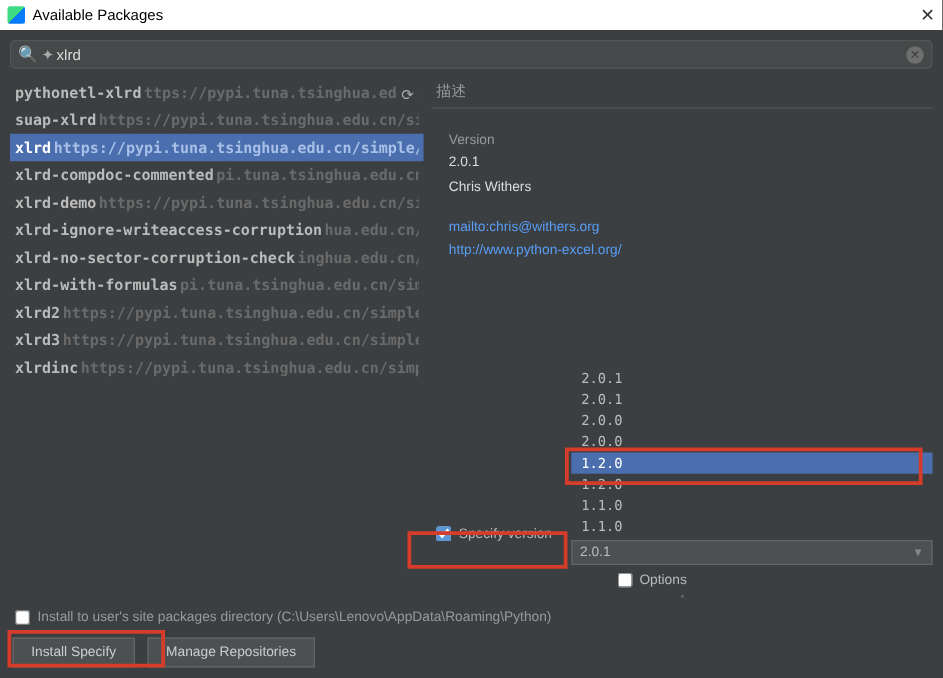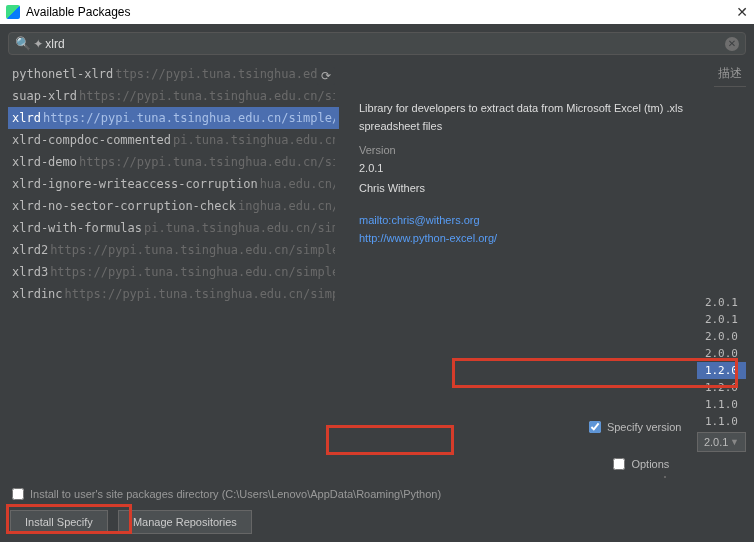--- a/index.html
+++ b/index.html
@@ -69,20 +69,21 @@
     min-height: 0;
   }
   .left-panel {
     width: 331px;
     background: #3c3f41;
     position: relative;
   }
   .pkg-list {
     height: 420px;
     overflow: hidden;
+    font-weight: bold;
   }
   .pkg-row {
     display: flex;
     padding: 2px 4px;
     font-family: "Consolas", monospace;
     font-size: 12px;
     line-height: 18px;
     white-space: nowrap;
     overflow: hidden;
     cursor: pointer;
@@ -98,21 +99,20 @@
     display:flex;align-items:center;justify-content:center;
     color:#aaa; cursor:pointer;
     background:#3c3f41;
     border-radius:2px;
   }
   .right-panel {
     flex:1;
     display:flex;
     flex-direction:column;
     min-width:0;
-    align-items:flex-end;
   }
   .desc-header {
     border-bottom:1px solid #555;
     padding: 2px 4px 4px 4px;
     color:#999;
     font-size:12px;
   }
   .desc-body {
     padding: 12px 14px;
     font-size: 11px;
@@ -309,21 +309,20 @@
             <span class="pkg-name">xlrdinc</span>
             <span class="url">https://pypi.tuna.tsinghua.edu.cn/simple/</span>
           </div>
         </div>
     </div>
 
     <div class="right-panel">
       <div class="desc-header">描述</div>
 
       <div class="desc-body">
-        <div class="summary">Library for developers to extract data from Microsoft Excel (tm) .xls spreadsheet files</div>
         <div class="lbl">Version</div>
         <div class="val">2.0.1</div>
         <div class="val">Chris Withers</div>
         <div class="links">
           <div class="link">mailto:chris@withers.org</div>
           <div class="link">http://www.python-excel.org/</div>
         </div>
       </div>
 
       <div class="flex-spacer"></div>

